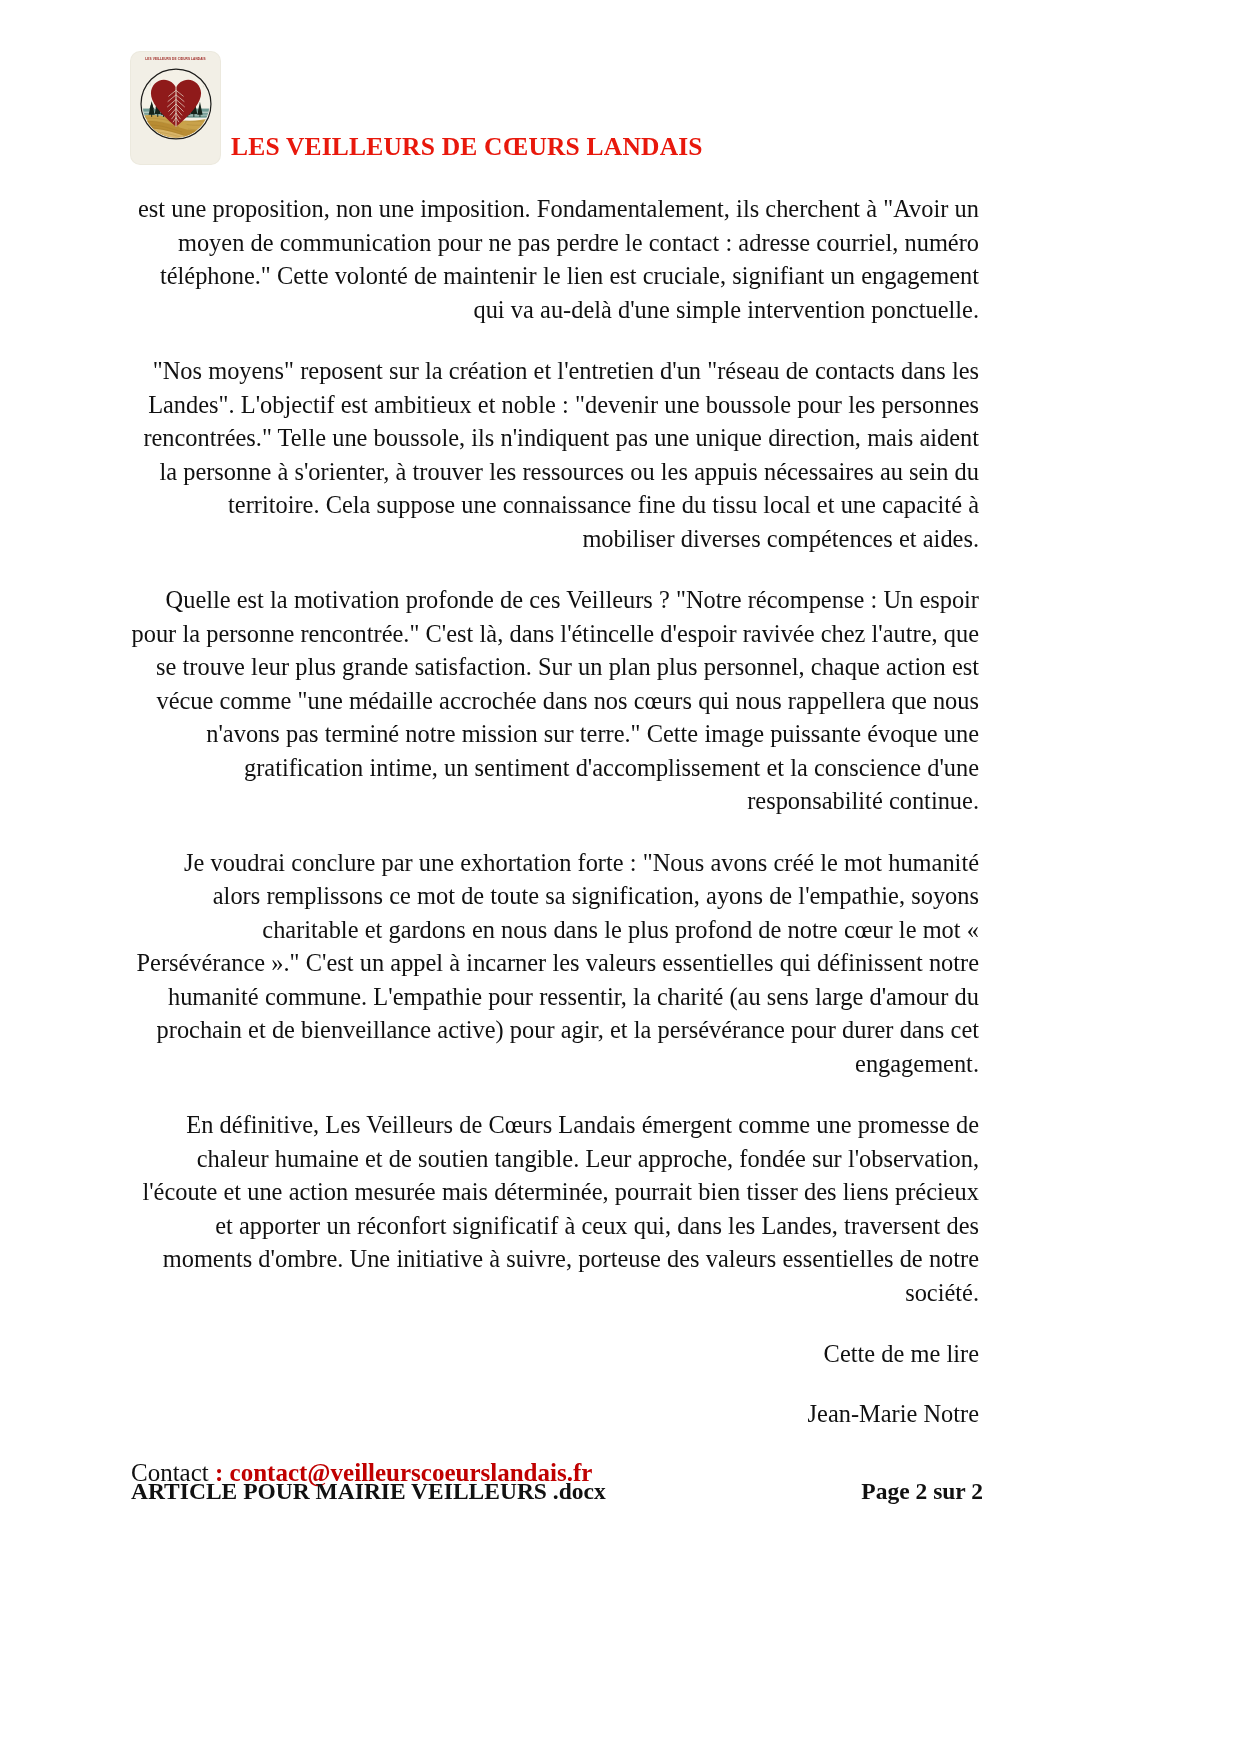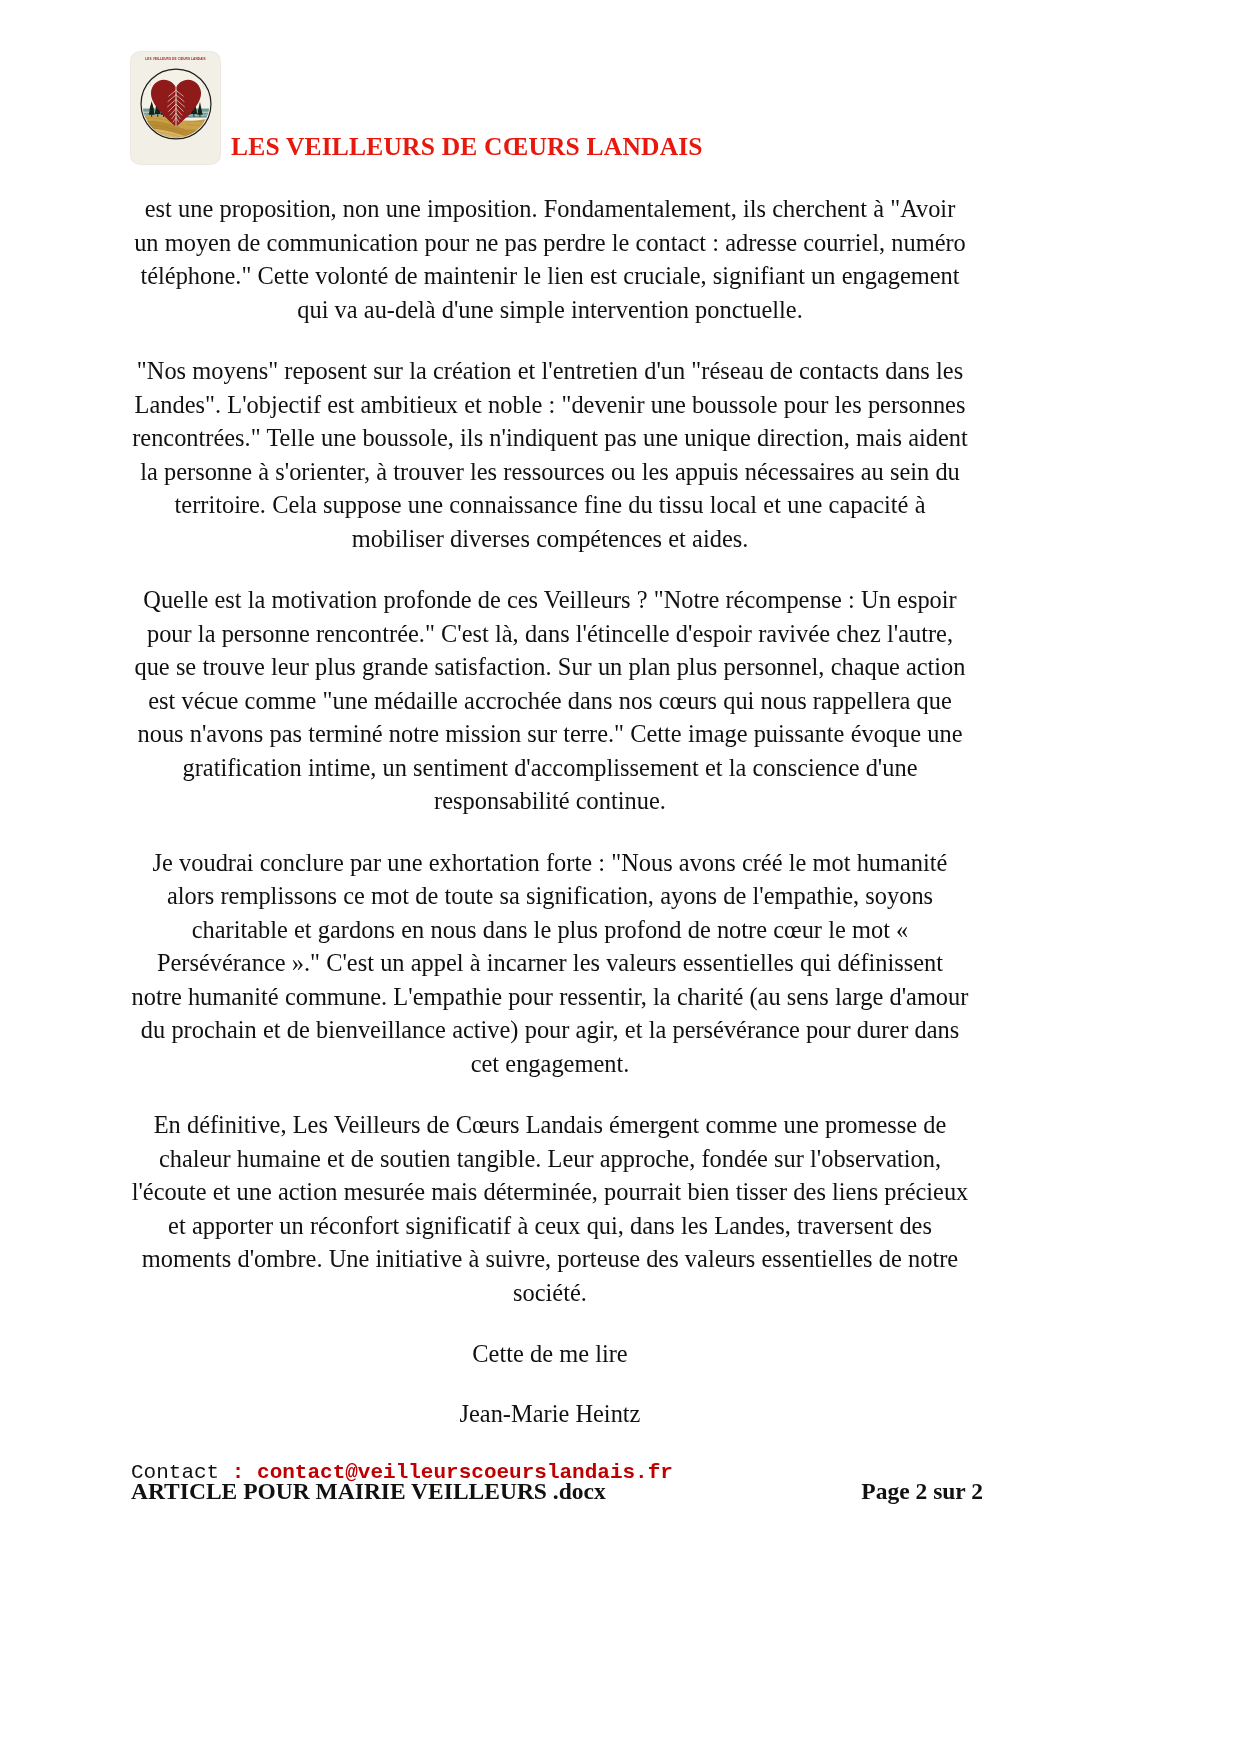--- a/index.html
+++ b/index.html
@@ -79,36 +79,35 @@
   
   .content {
     position: absolute;
     left: 131px;
     top: 192px;
     width: 852px;
   }
   .para {
     font-size: 24.4px;
     line-height: 33.5px;
-    margin: 0 14px 28px 0;
-    text-align: center;
+    margin: 0 4px 28px 0;
+    text-align: right;
     color: #111111;
     hyphens: none;
     word-spacing: 0.1px;
   }
   .para:last-child { margin-bottom: 0; }
 
   .para-tight { margin-bottom: 26px; }
 
   .contact-line {
-    font-size: 21px;
+    font-size: 25px;
     line-height: 33.5px;
     margin: 0;
     color: #111111;
-    font-family: Liberation Mono, monospace;
   }
   .contact-email {
     color: #c00000;
     font-weight: bold;
   }
 
   
   .footer {
     position: absolute;
     left: 131px;
@@ -224,21 +223,21 @@
     <div class="title">LES VEILLEURS DE CŒURS LANDAIS</div>
   </div>
 
   <div class="content">
     <p class="para">est une proposition, non une imposition. Fondamentalement, ils cherchent à "Avoir un moyen de communication pour ne pas perdre le contact : adresse courriel, numéro téléphone." Cette volonté de maintenir le lien est cruciale, signifiant un engagement qui va au-delà d'une simple intervention ponctuelle.</p>
     <p class="para">"Nos moyens" reposent sur la création et l'entretien d'un "réseau de contacts dans les Landes". L'objectif est ambitieux et noble : "devenir une boussole pour les personnes rencontrées." Telle une boussole, ils n'indiquent pas une unique direction, mais aident la personne à s'orienter, à trouver les ressources ou les appuis nécessaires au sein du territoire. Cela suppose une connaissance fine du tissu local et une capacité à mobiliser diverses compétences et aides.</p>
     <p class="para">Quelle est la motivation profonde de ces Veilleurs ? "Notre récompense : Un espoir pour la personne rencontrée." C'est là, dans l'étincelle d'espoir ravivée chez l'autre, que se trouve leur plus grande satisfaction. Sur un plan plus personnel, chaque action est vécue comme "une médaille accrochée dans nos cœurs qui nous rappellera que nous n'avons pas terminé notre mission sur terre." Cette image puissante évoque une gratification intime, un sentiment d'accomplissement et la conscience d'une responsabilité continue.</p>
     <p class="para">Je voudrai conclure par une exhortation forte : "Nous avons créé le mot humanité alors remplissons ce mot de toute sa signification, ayons de l'empathie, soyons charitable et gardons en nous dans le plus profond de notre cœur le mot « Persévérance »." C'est un appel à incarner les valeurs essentielles qui définissent notre humanité commune. L'empathie pour ressentir, la charité (au sens large d'amour du prochain et de bienveillance active) pour agir, et la persévérance pour durer dans cet engagement.</p>
     <p class="para">En définitive, Les Veilleurs de Cœurs Landais émergent comme une promesse de chaleur humaine et de soutien tangible. Leur approche, fondée sur l'observation, l'écoute et une action mesurée mais déterminée, pourrait bien tisser des liens précieux et apporter un réconfort significatif à ceux qui, dans les Landes, traversent des moments d'ombre. Une initiative à suivre, porteuse des valeurs essentielles de notre société.</p>
     <p class="para para-tight">Cette de me lire</p>
-    <p class="para para-tight">Jean-Marie Heintz</p>
+    <p class="para para-tight">Jean-Marie Notre</p>
     <p class="contact-line"><span>Contact </span><span class="contact-email">: </span><span class="contact-email">contact@veilleurscoeurslandais.fr</span></p>
   </div>
 
   <div class="footer">
     <span>ARTICLE POUR MAIRIE VEILLEURS .docx</span>
     <span class="footer-right">Page 2 sur 2</span>
   </div>
 
 </div>
 

